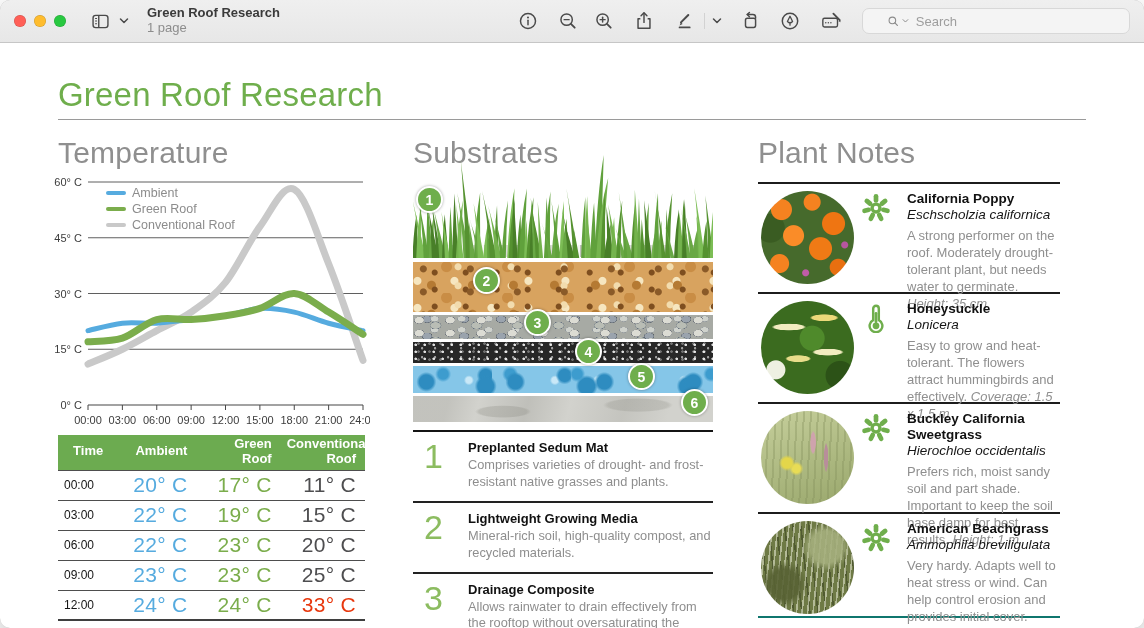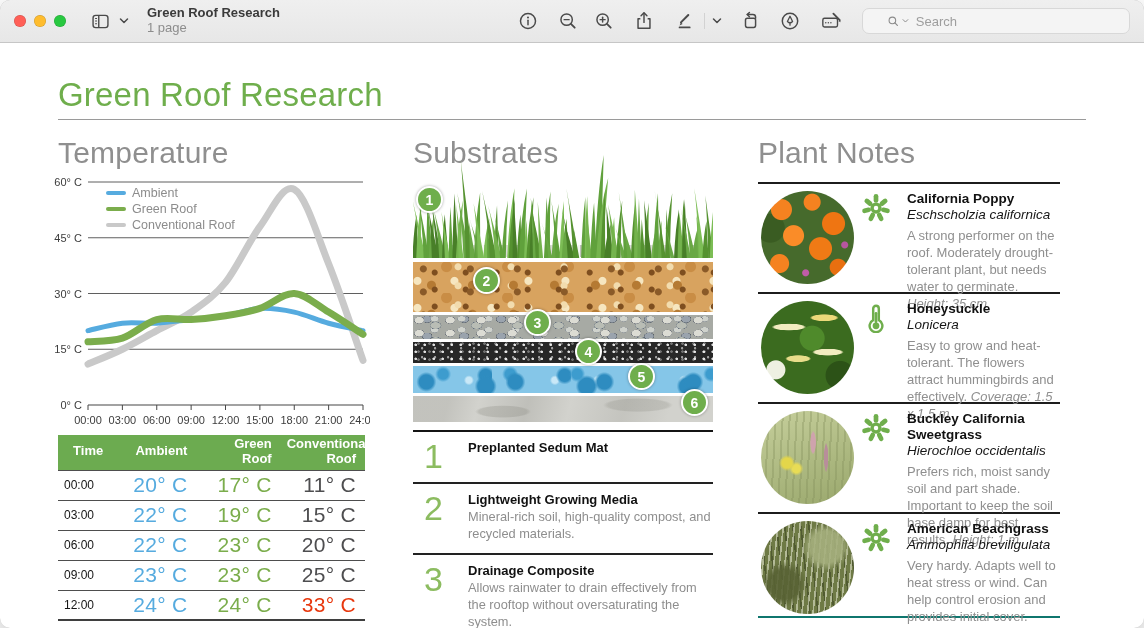--- a/index.html
+++ b/index.html
@@ -442,20 +442,21 @@
       <span class="badge" style="left:162px;top:190px">4</span>
       <span class="badge" style="left:215px;top:215px">5</span>
       <span class="badge" style="left:268px;top:241px">6</span>
     </div>
 
     <div class="abs sub-list">
       <div class="sub-item">
         <div class="sub-num">1</div>
         <div class="sub-body">
           <div class="sub-title">Preplanted Sedum Mat</div>
+          <div class="sub-desc">Comprises varieties of drought- and frost-resistant native grasses and plants.</div>
         </div>
       </div>
       <div class="sub-item">
         <div class="sub-num">2</div>
         <div class="sub-body">
           <div class="sub-title">Lightweight Growing Media</div>
           <div class="sub-desc">Mineral-rich soil, high-quality compost, and recycled materials.</div>
         </div>
       </div>
       <div class="sub-item">

